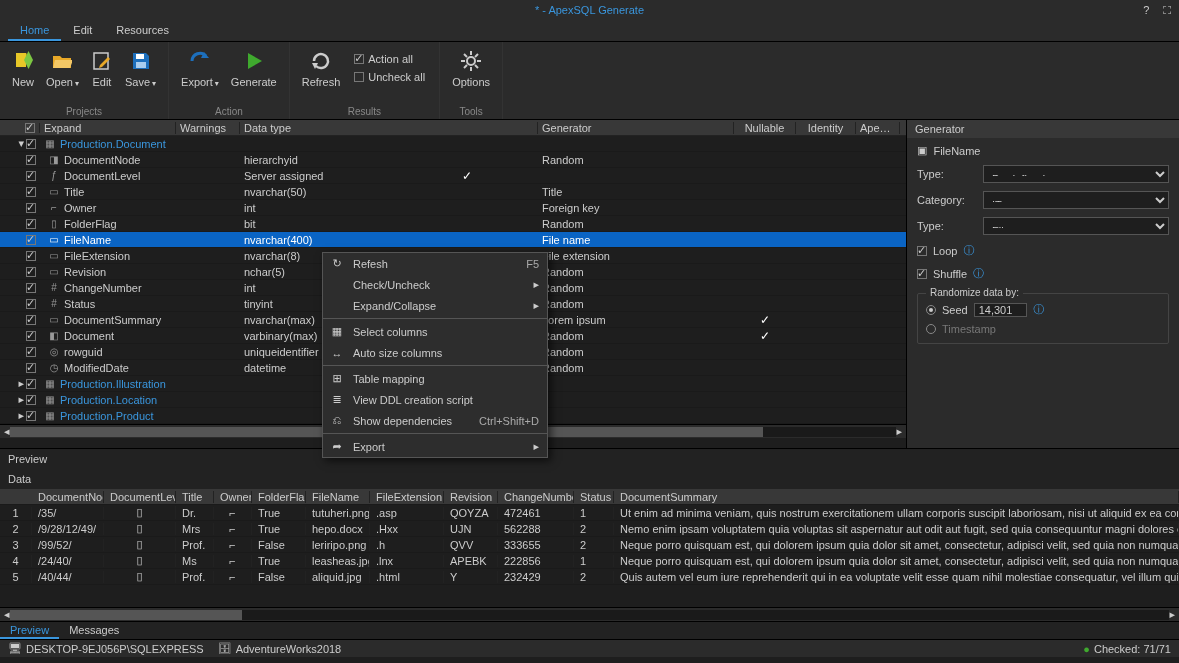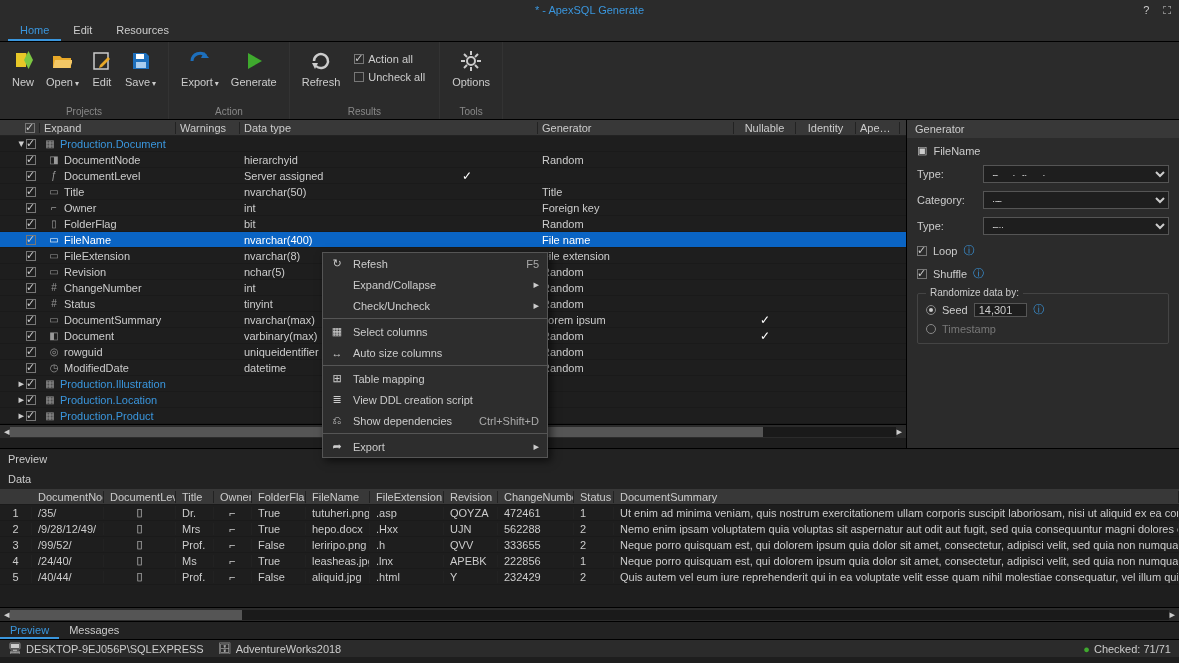--- a/index.html
+++ b/index.html
@@ -679,26 +679,26 @@
 </div>
 
 <div class="context-menu" id="ctx-menu">
     <div class="cm-item">
       <span class="cm-ico">↻</span>
       <span class="cm-lbl">Refesh</span>
       <span class="cm-hk">F5</span>
     </div>
     <div class="cm-item">
       <span class="cm-ico"></span>
+      <span class="cm-lbl">Check/Uncheck</span>
+      <span class="cm-arrow"></span>
+    </div>
+    <div class="cm-item">
+      <span class="cm-ico"></span>
       <span class="cm-lbl">Expand/Collapse</span>
-      <span class="cm-arrow"></span>
-    </div>
-    <div class="cm-item">
-      <span class="cm-ico"></span>
-      <span class="cm-lbl">Check/Uncheck</span>
       <span class="cm-arrow"></span>
     </div>
     <div class="cm-sep"></div>
     <div class="cm-item">
       <span class="cm-ico">▦</span>
       <span class="cm-lbl">Select columns</span>
     </div>
     <div class="cm-item">
       <span class="cm-ico">↔</span>
       <span class="cm-lbl">Auto size columns</span>

